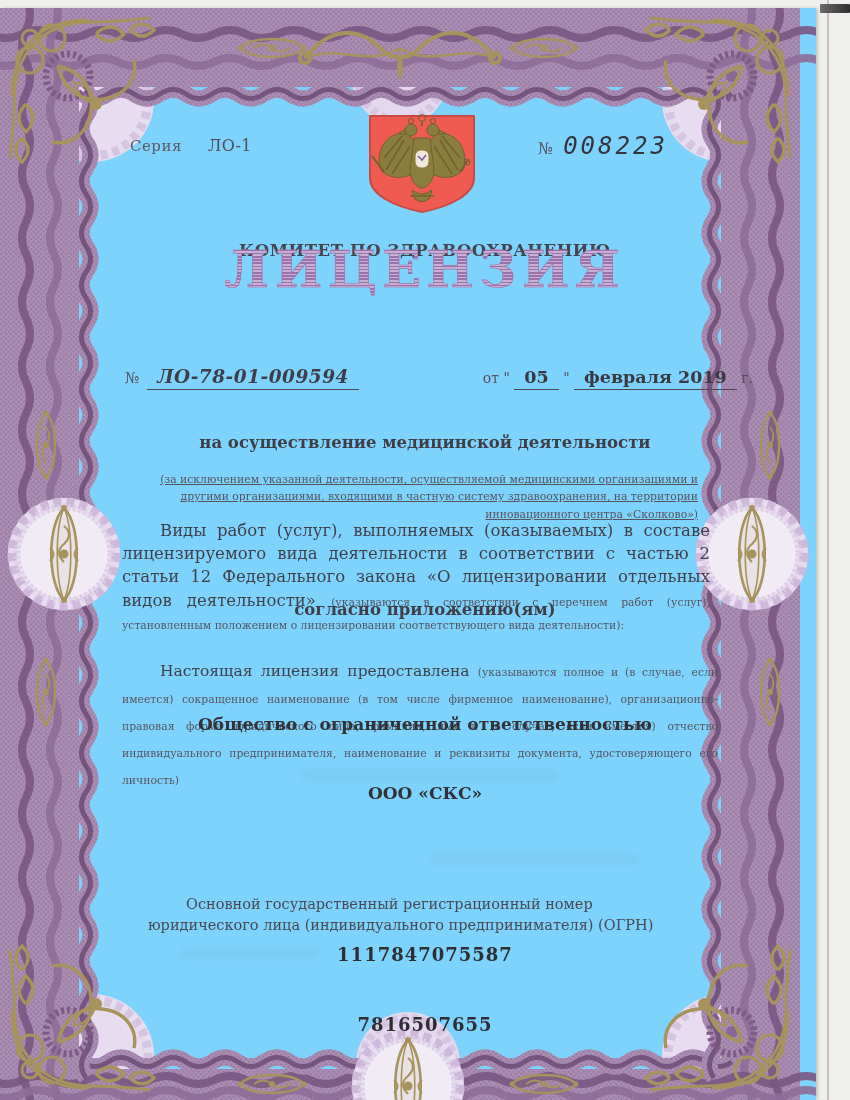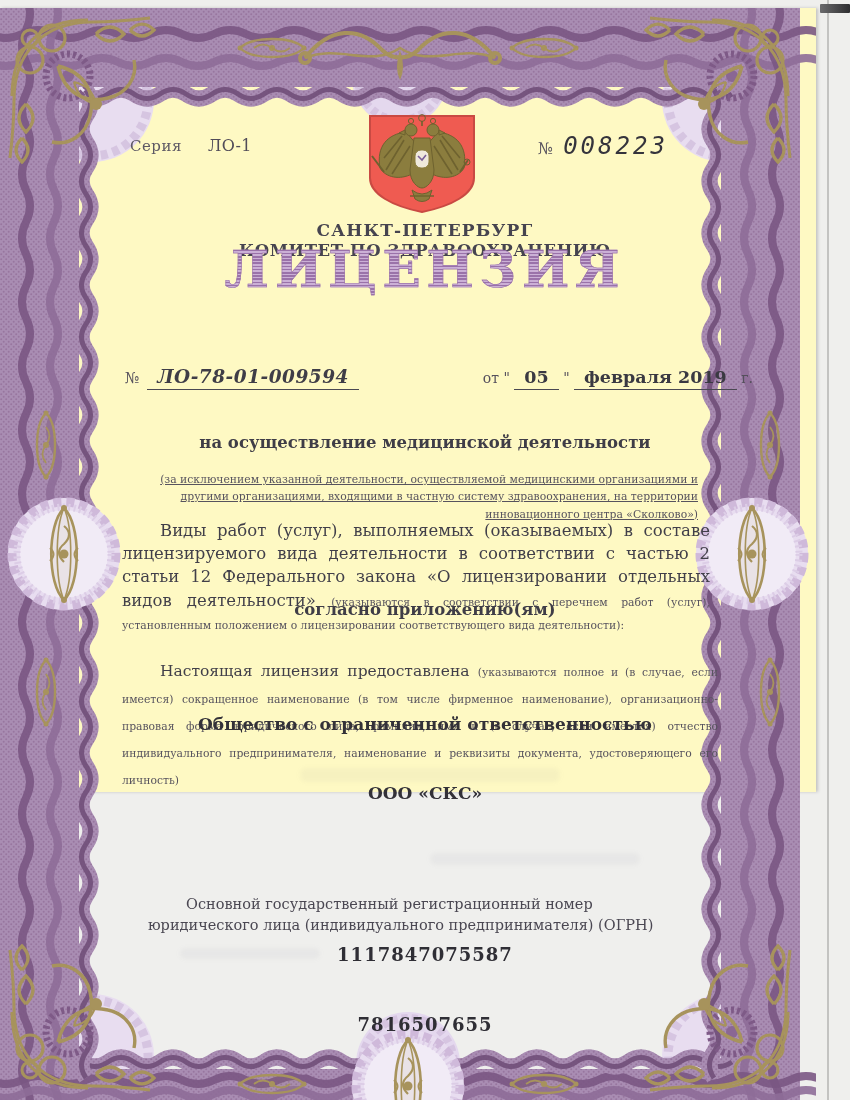--- a/index.html
+++ b/index.html
@@ -4,22 +4,22 @@
 <style>
   html,body{margin:0;padding:0;}
   body{
     width:850px;height:1100px;position:relative;overflow:hidden;
     background:#efefed;
     font-family:"DejaVu Serif","Liberation Serif",serif;
   }
   .scan-line{position:absolute;left:827px;top:0;width:2px;height:1100px;background:#c3c3c1;}
   .scan-mark{position:absolute;left:820px;top:4px;width:30px;height:9px;background:linear-gradient(90deg,#6b6b6d,#2e2e30);border-radius:1px;}
   .page{
-    position:absolute;left:0;top:8px;width:816px;height:784px;
-    background:#fef9c3;
+    position:absolute;left:0;top:8px;width:816px;height:1092px;
+    background:#7dd3fc;
     box-shadow:2px 0 3px rgba(0,0,0,.18);
   }
   svg.frame{position:absolute;left:0;top:0;width:816px;height:1092px;display:block;}
   .coa{position:absolute;left:364px;top:104px;width:116px;height:104px;}
 
   .abs{position:absolute;}
   .center-col{left:60px;width:730px;text-align:center;}
   .ink{color:#3f3d47;font-style:italic;}
   .serial-row{left:130px;top:128px;font-size:15px;color:#5d5864;letter-spacing:.5px;}
   .serial-row .val{margin-left:26px;font-size:16px;color:#514c58;}
@@ -222,21 +222,20 @@
     <path d="M54,44 l4,4 l4,-5" stroke="#7a5f96" fill="none" stroke-width="1.6"></path>
   </svg>
 
   <div class="abs serial-row">
     <span>Серия</span><span class="val">ЛО-1</span>
   </div>
   <div class="abs doc-number">
     <span class="sign">№</span><span class="digits">008223</span>
   </div>
 
-  <div class="abs center-col city">САНКТ-ПЕТЕРБУРГ</div>
   <div class="abs center-col authority">КОМИТЕТ ПО ЗДРАВООХРАНЕНИЮ</div>
   <div class="abs center-col lic-title">ЛИЦЕНЗИЯ</div>
 
   <div class="abs lic-row">
     <span>
       <span class="sign">№</span><span class="u bold licno ink">ЛО-78-01-009594</span>
     </span>
     <span class="date-grp">
       <span>от</span>
       <span>"</span>

